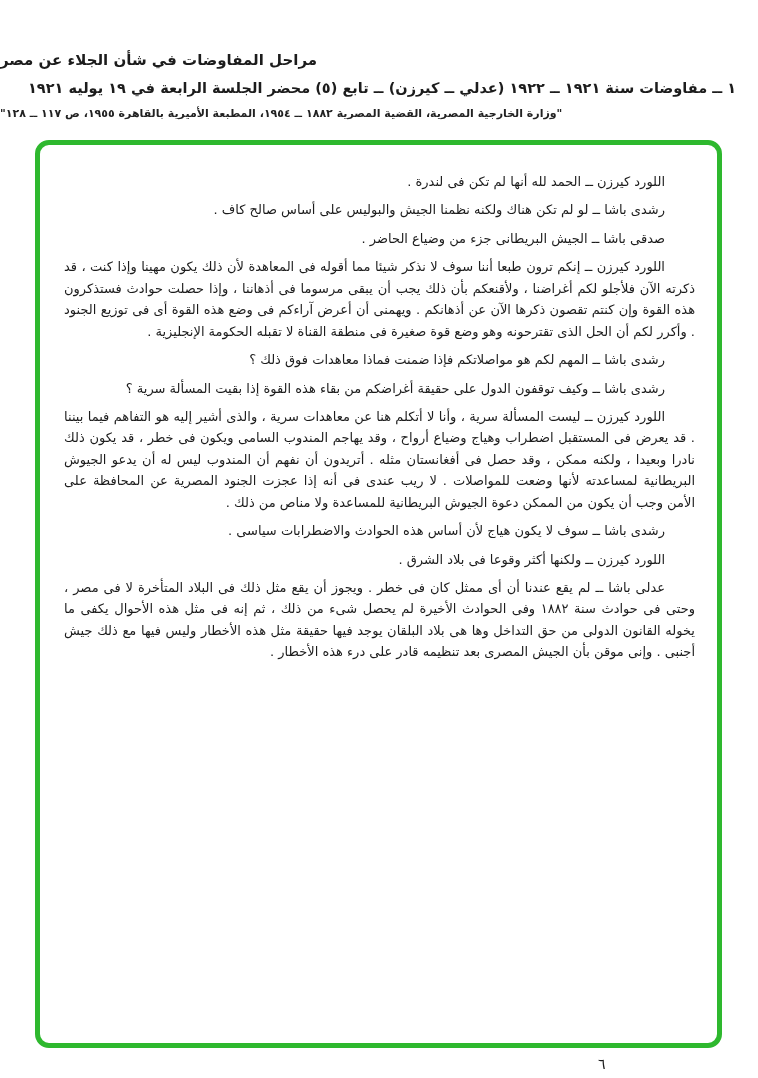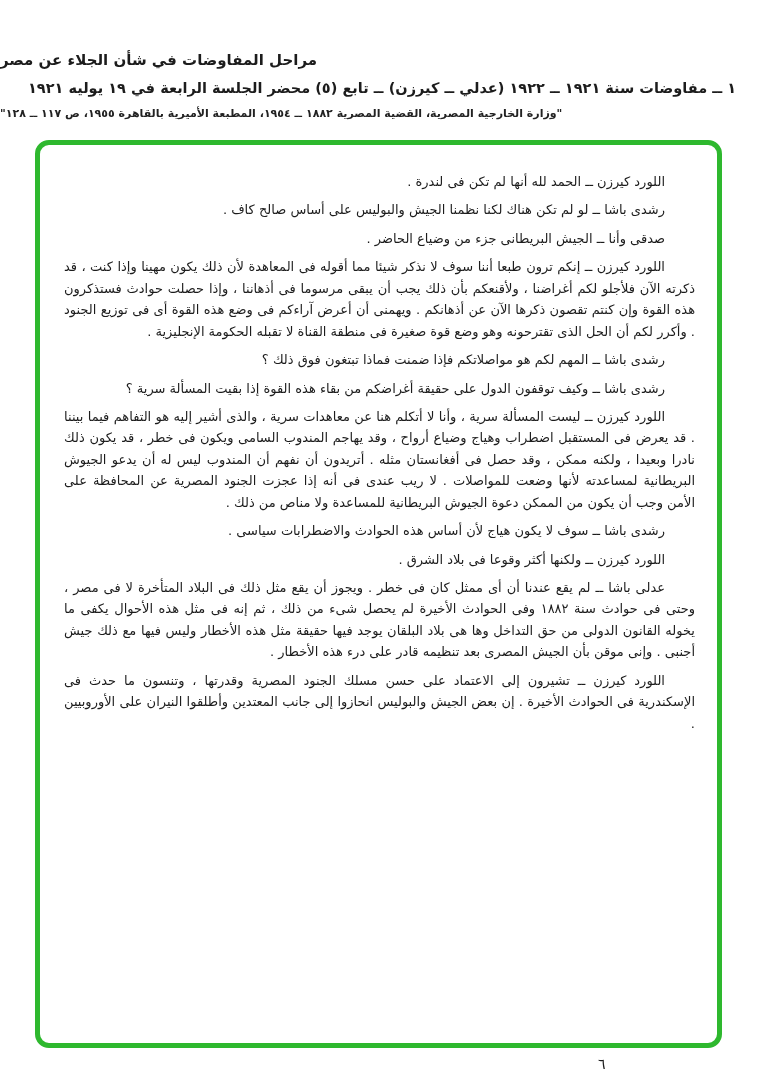--- a/index.html
+++ b/index.html
@@ -75,27 +75,26 @@
 <div class="page">
 
   <div class="doc-header">
     <div class="doc-title">مراحل المفاوضات في شأن الجلاء عن مصر</div>
     <div class="doc-subtitle">١ ــ مفاوضات سنة ١٩٢١ ــ ١٩٢٢ (عدلي ــ كيرزن) ــ تابع (٥) محضر الجلسة الرابعة في ١٩ يوليه ١٩٢١</div>
     <div class="doc-source">"وزارة الخارجية المصرية، القضية المصرية ١٨٨٢ ــ ١٩٥٤، المطبعة الأميرية بالقاهرة ١٩٥٥، ص ١١٧ ــ ١٢٨"</div>
   </div>
 
   <div class="green-box">
     <p><span>اللورد كيرزن</span> <span>ــ</span> <span>الحمد لله أنها لم تكن فى لندرة .</span></p>
-    <p><span>رشدى باشا</span> <span>ــ</span> <span>لو لم تكن هناك لكنا نظمنا الجيش والبوليس على أساس صالح كاف .</span></p>
-    <p><span>صدقى وأنا</span> <span>ــ</span> <span>الجيش البريطانى جزء من وضياع الحاضر .</span></p>
+    <p><span>رشدى باشا</span> <span>ــ</span> <span>لو لم تكن هناك ولكنه نظمنا الجيش والبوليس على أساس صالح كاف .</span></p>
+    <p><span>صدقى باشا</span> <span>ــ</span> <span>الجيش البريطانى جزء من وضياع الحاضر .</span></p>
     <p><span>اللورد كيرزن</span> <span>ــ</span> <span>إنكم ترون طبعا أننا سوف لا نذكر شيئا مما أقوله فى المعاهدة لأن ذلك يكون مهينا وإذا كنت ، قد ذكرته الآن فلأجلو لكم أغراضنا ، ولأقنعكم بأن ذلك يجب أن يبقى مرسوما فى أذهاننا ، وإذا حصلت حوادث فستذكرون هذه القوة وإن كنتم تقصون ذكرها الآن عن أذهانكم . ويهمنى أن أعرض آراءكم فى وضع هذه القوة أى فى توزيع الجنود . وأكرر لكم أن الحل الذى تقترحونه وهو وضع قوة صغيرة فى منطقة القناة لا تقبله الحكومة الإنجليزية .</span></p>
-    <p><span>رشدى باشا</span> <span>ــ</span> <span>المهم لكم هو مواصلاتكم فإذا ضمنت فماذا تبتغون فوق ذلك ؟</span></p>
+    <p><span>رشدى باشا</span> <span>ــ</span> <span>المهم لكم هو مواصلاتكم فإذا ضمنت فماذا معاهدات فوق ذلك ؟</span></p>
     <p><span>رشدى باشا</span> <span>ــ</span> <span>وكيف توقفون الدول على حقيقة أغراضكم من بقاء هذه القوة إذا بقيت المسألة سرية ؟</span></p>
     <p><span>اللورد كيرزن</span> <span>ــ</span> <span>ليست المسألة سرية ، وأنا لا أتكلم هنا عن معاهدات سرية ، والذى أشير إليه هو التفاهم فيما بيننا . قد يعرض فى المستقبل اضطراب وهياج وضياع أرواح ، وقد يهاجم المندوب السامى ويكون فى خطر ، قد يكون ذلك نادرا وبعيدا ، ولكنه ممكن ، وقد حصل فى أفغانستان مثله . أتريدون أن نفهم أن المندوب ليس له أن يدعو الجيوش البريطانية لمساعدته لأنها وضعت للمواصلات . لا ريب عندى فى أنه إذا عجزت الجنود المصرية عن المحافظة على الأمن وجب أن يكون من الممكن دعوة الجيوش البريطانية للمساعدة ولا مناص من ذلك .</span></p>
     <p><span>رشدى باشا</span> <span>ــ</span> <span>سوف لا يكون هياج لأن أساس هذه الحوادث والاضطرابات سياسى .</span></p>
     <p><span>اللورد كيرزن</span> <span>ــ</span> <span>ولكنها أكثر وقوعا فى بلاد الشرق .</span></p>
     <p><span>عدلى باشا</span> <span>ــ</span> <span>لم يقع عندنا أن أى ممثل كان فى خطر . ويجوز أن يقع مثل ذلك فى البلاد المتأخرة لا فى مصر ، وحتى فى حوادث سنة ١٨٨٢ وفى الحوادث الأخيرة لم يحصل شىء من ذلك ، ثم إنه فى مثل هذه الأحوال يكفى ما يخوله القانون الدولى من حق التداخل وها هى بلاد البلقان يوجد فيها حقيقة مثل هذه الأخطار وليس فيها مع ذلك جيش أجنبى . وإنى موقن بأن الجيش المصرى بعد تنظيمه قادر على درء هذه الأخطار .</span></p>
-    <p><span>اللورد كيرزن</span> <span>ــ</span> <span>تشيرون إلى الاعتماد على حسن مسلك الجنود المصرية وقدرتها ، وتنسون ما حدث فى الإسكندرية فى الحوادث الأخيرة . إن بعض الجيش والبوليس انحازوا إلى جانب المعتدين وأطلقوا النيران على الأوروبيين .</span></p>
   </div>
 
   <div class="page-number">٦</div>
 
 </div>
 
 </body></html>

